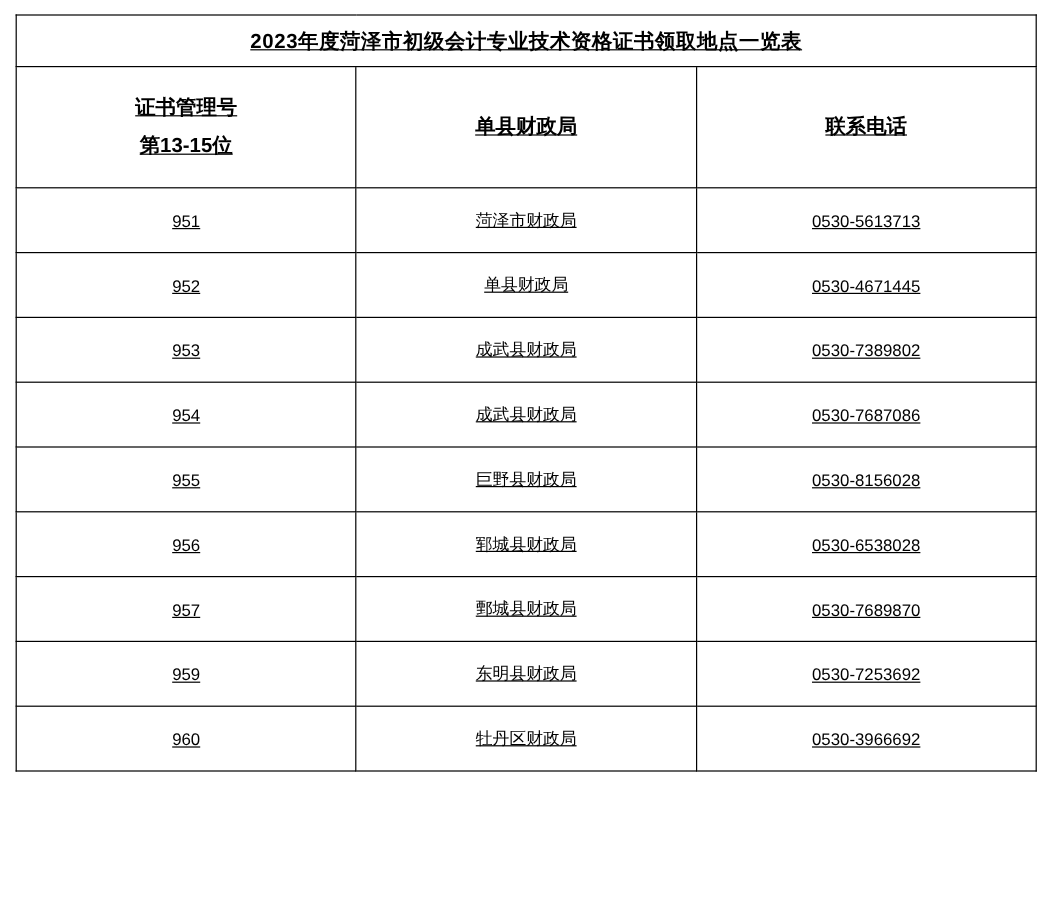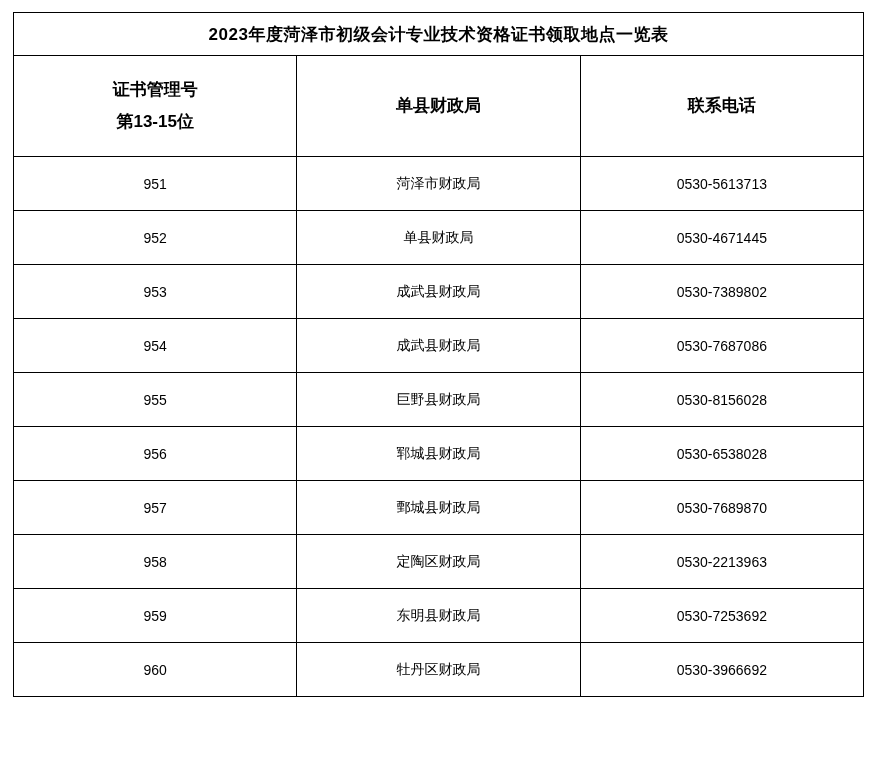--- a/index.html
+++ b/index.html
@@ -12,20 +12,21 @@
     height: 767px;
     font-family: "Liberation Sans", sans-serif;
     color: #000000;
   }
   .page {
     position: relative;
     width: 877px;
     height: 560px;
     box-sizing: border-box;
     padding: 12px 13px 0 13px;
+    text-decoration: underline;
   }
   table.cert-table {
     width: 851px;
     border-collapse: collapse;
     table-layout: fixed;
   }
   table.cert-table td, table.cert-table th {
     border: 1px solid #000000;
     text-align: center;
     vertical-align: middle;
@@ -106,25 +107,20 @@
         <td class="data-cell col-1">956</td>
         <td class="data-cell col-2">郓城县财政局</td>
         <td class="data-cell col-3">0530-6538028</td>
       </tr>
       <tr>
         <td class="data-cell col-1">957</td>
         <td class="data-cell col-2">鄄城县财政局</td>
         <td class="data-cell col-3">0530-7689870</td>
       </tr>
       <tr>
-        <td class="data-cell col-1">958</td>
-        <td class="data-cell col-2">定陶区财政局</td>
-        <td class="data-cell col-3">0530-2213963</td>
-      </tr>
-      <tr>
         <td class="data-cell col-1">959</td>
         <td class="data-cell col-2">东明县财政局</td>
         <td class="data-cell col-3">0530-7253692</td>
       </tr>
       <tr>
         <td class="data-cell col-1">960</td>
         <td class="data-cell col-2">牡丹区财政局</td>
         <td class="data-cell col-3">0530-3966692</td>
       </tr>
     </tbody>

